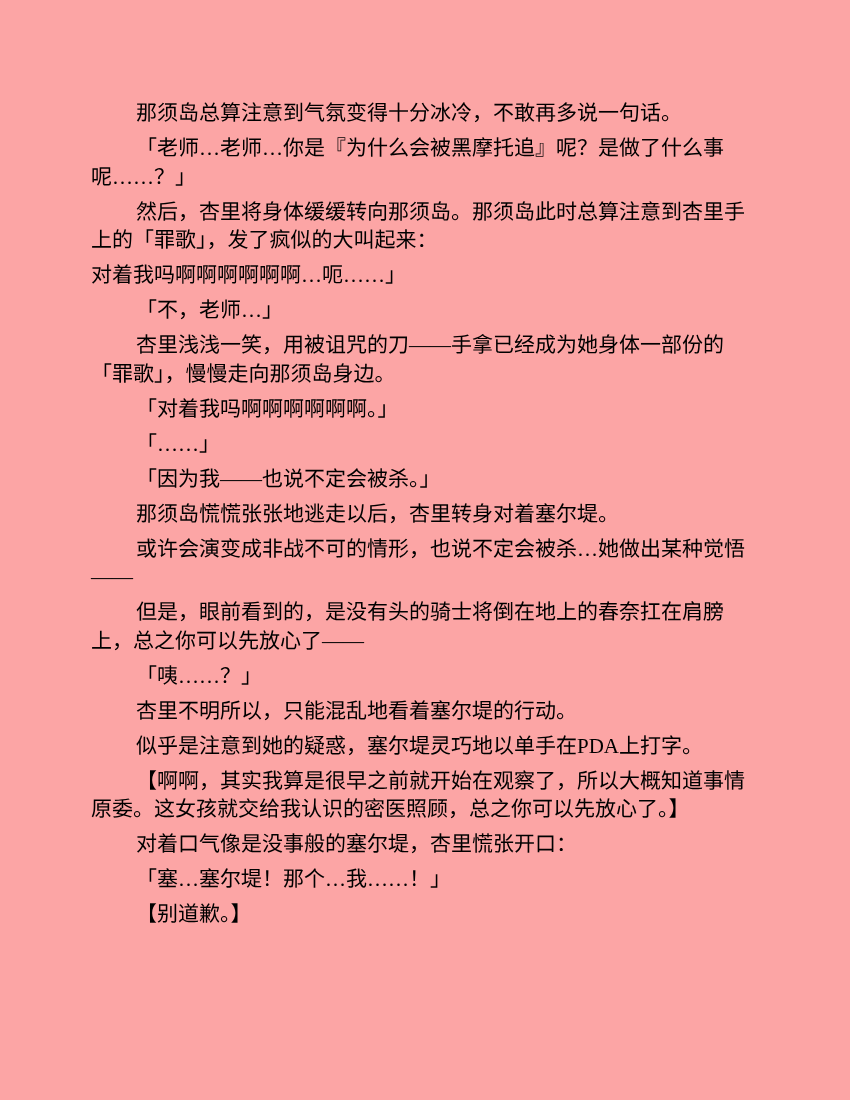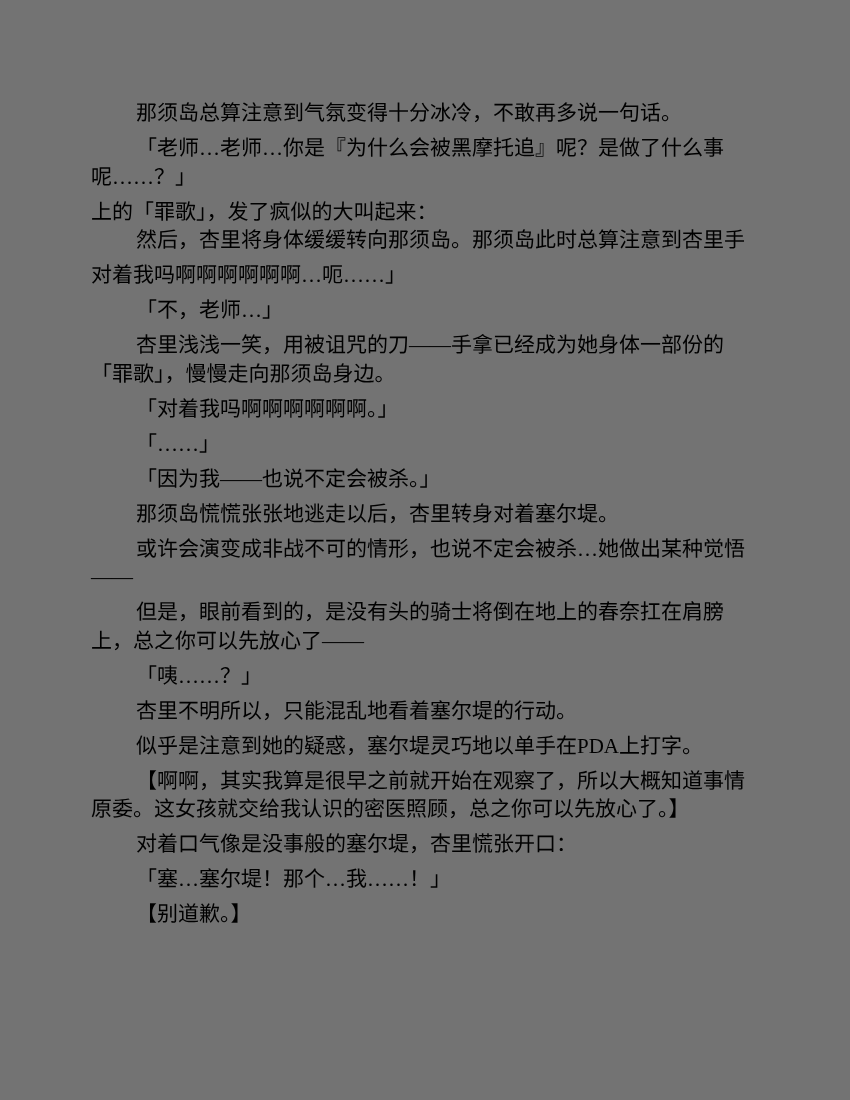--- a/index.html
+++ b/index.html
@@ -10,21 +10,21 @@
   body {
     width: 850px;
     height: 1100px;
     position: relative;
     overflow: hidden;
     font-family: "Liberation Serif", "DejaVu Serif", serif;
   }
   .page {
     position: absolute;
     inset: 0;
-    background: #737373;
+    background: #fca5a5;
   }
   .text-block {
     position: absolute;
     left: 91px;
     top: 99px;
     width: 668px;
     font-size: 21px;
     line-height: 28.5px;
     color: #000000;
     letter-spacing: 0;
@@ -47,22 +47,22 @@
 <main class="page">
   <div class="text-block" style="color: rgb(0, 0, 0);">
       <p class="para">
         <span class="line indent">那须岛总算注意到气氛变得十分冰冷，不敢再多说一句话。</span>
       </p>
       <p class="para">
         <span class="line indent">「老师…老师…你是『为什么会被黑摩托追』呢？是做了什么事</span>
         <span class="line">呢……？」</span>
       </p>
       <p class="para">
+        <span class="line indent">然后，杏里将身体缓缓转向那须岛。那须岛此时总算注意到杏里手</span>
         <span class="line">上的「罪歌」，发了疯似的大叫起来：</span>
-        <span class="line indent">然后，杏里将身体缓缓转向那须岛。那须岛此时总算注意到杏里手</span>
       </p>
       <p class="para">
         <span class="line">对着我吗啊啊啊啊啊啊…呃……」</span>
       </p>
       <p class="para">
         <span class="line indent">「不，老师…」</span>
       </p>
       <p class="para">
         <span class="line indent">杏里浅浅一笑，用被诅咒的刀——手拿已经成为她身体一部份的</span>
         <span class="line">「罪歌」，慢慢走向那须岛身边。</span>

